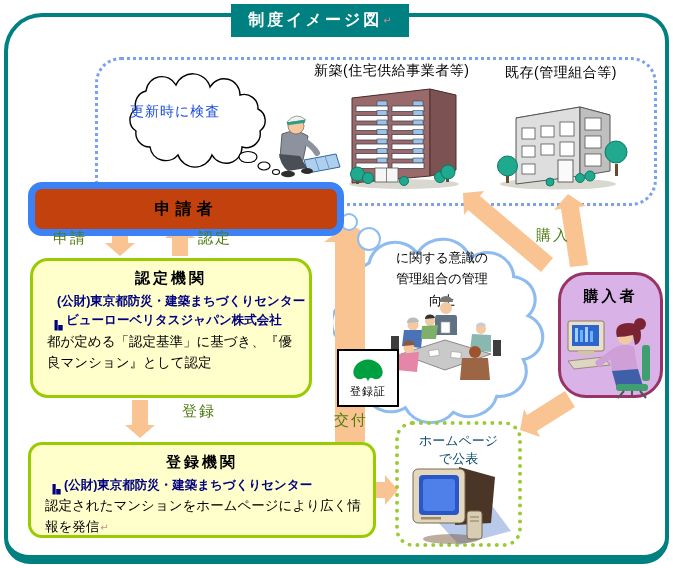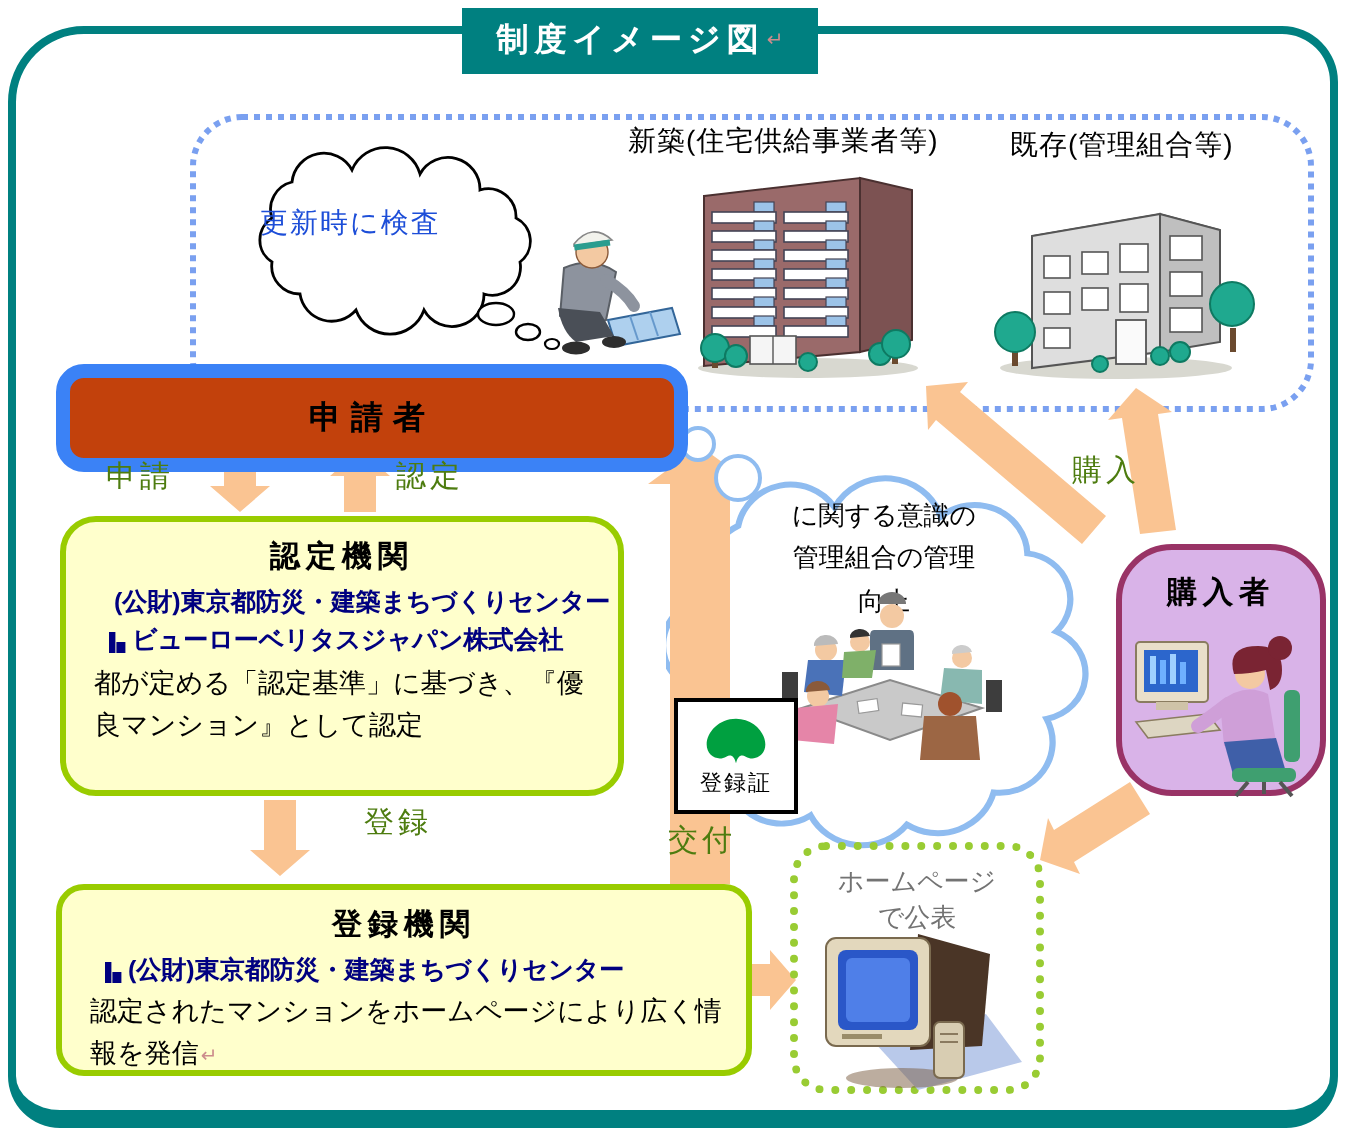--- a/index.html
+++ b/index.html
@@ -14,30 +14,30 @@
   .dashed-top{left:95px;top:57px;width:556px;height:143px;border:3px dotted #7aa0f0;border-radius:26px;}
   .bldg-label{font-size:14px;color:#000;letter-spacing:0.5px;white-space:nowrap;}
   .applicant-box{left:28px;top:182px;width:302px;height:40px;background:#c2410c;border:7px solid #3b82f6;
     border-radius:14px;display:flex;align-items:center;justify-content:center;
     font-size:16px;font-weight:bold;letter-spacing:5px;}
   .flow-label{font-size:15px;letter-spacing:2px;color:#4d7c0f;white-space:nowrap;}
   .panel{background:#ffffcc;border:3px solid #99cc00;border-radius:18px;box-sizing:border-box;padding:5px 8px;}
   .panel-cert{left:30px;top:258px;width:282px;height:140px;}
   .panel-reg{left:28px;top:442px;width:348px;height:96px;border-radius:14px;}
   .panel-title{text-align:center;font-weight:bold;font-size:15px;letter-spacing:3px;padding:3px 0 4px 0;color:#000;}
-  .member{color:#000080;font-weight:bold;font-size:12.5px;line-height:1.55;display:flex;align-items:center;gap:3px;white-space:nowrap;padding-left:13px;}
+  .member{color:#000080;font-weight:bold;font-size:12.5px;line-height:1.55;display:flex;align-items:flex-end;gap:3px;white-space:nowrap;padding-left:13px;}
   .desc{font-size:13.5px;line-height:1.55;color:#000;padding:1px 2px 0 6px;}
   .cert-box{left:337px;top:349px;width:62px;height:58px;background:#fff;border:2px solid #000;
     box-sizing:border-box;display:flex;flex-direction:column;align-items:center;justify-content:center;gap:1px;}
   .cert-label{font-size:11px;color:#000;letter-spacing:1px;}
   .purchaser-box{left:558px;top:272px;width:105px;height:126px;background:#d9b3e8;border:3px solid #993366;
     border-radius:28px;box-sizing:border-box;text-align:center;}
   .purchaser-title{font-size:15px;font-weight:bold;letter-spacing:3px;padding-top:12px;color:#000;}
   .homepage-box{left:395px;top:421px;width:127px;height:126px;border:4px dotted #99cc33;border-radius:18px;box-sizing:border-box;}
-  .homepage-text{position:absolute;left:0;top:7px;width:100%;text-align:center;font-size:13px;line-height:1.4;color:#737373;}
+  .homepage-text{position:absolute;left:0;top:7px;width:100%;text-align:center;font-size:13px;line-height:1.4;color:#0c4a6e;}
   .cloud-text{font-size:13px;line-height:1.65;text-align:center;color:#000;}
   .inspect-text{font-size:14px;letter-spacing:1px;color:#1d4ed8;white-space:nowrap;}
   svg{display:block;}
 </style>
 </head>
 <body>
 
 <div id="stage">
 
   <div class="abs outer-frame"></div>

